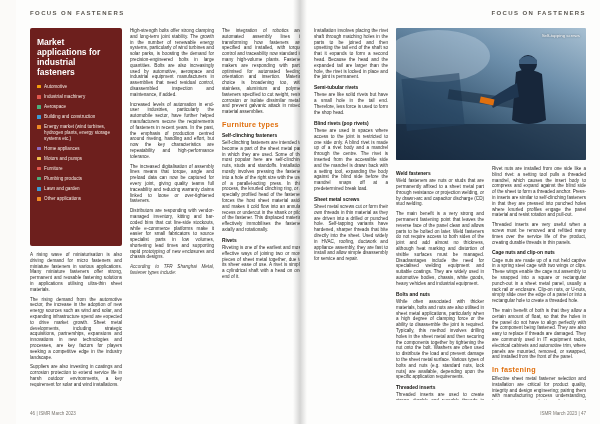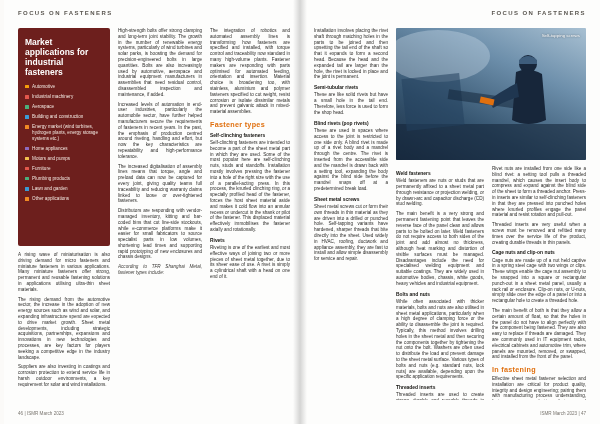--- a/index.html
+++ b/index.html
@@ -1,20 +1,20 @@
 <!DOCTYPE html>
 <html style="--accent: #e0700f;"><head>
 <meta charset="utf-8">
 <style>
   :root{ --accent:#e0700f; }
   *{box-sizing:border-box;}
   body{margin:0;background:#d9d6d2;font-family:"Liberation Sans",sans-serif;}
   .spread{position:relative;width:600px;height:424px;background:#fbfaf8;overflow:hidden;}
   .page{position:absolute;top:0;width:300px;height:424px;background:#fdfdfc;}
-  .page-left{left:4px;}
+  .page-left{left:16px;}
   .page-right{left:300px;}
   .gutter{position:absolute;left:293px;top:0;width:14px;height:424px;
     background:linear-gradient(90deg,rgba(0,0,0,0),rgba(0,0,0,.16) 50%,rgba(0,0,0,0));pointer-events:none;}
   .kicker{position:absolute;top:10px;font-size:6px;font-weight:bold;letter-spacing:1.4px;color:#5a5650;}
   .kicker.l{left:14px;}
   .kicker.r{right:14px;text-align:right;}
   .market-box{position:absolute;left:14px;top:28px;width:92px;height:218px;background:#6d1f1d;
     border-radius:2px;padding:9px 7px;color:#fff;overflow:hidden;}
   .market-title{font-size:8.5px;line-height:10px;font-weight:bold;margin:0 0 7px;color:#fff;}
   .sb-list{list-style:none;margin:0;padding:0;}
@@ -107,21 +107,21 @@
     <div class="col c-l2">
       <p>High-strength bolts offer strong clamping and long-term joint stability. The growth in the number of renewable energy systems, particularly of wind turbines and solar parks, is boosting the demand for precision-engineered bolts in large quantities. Bolts are also increasingly used by automotive, aerospace and industrial equipment manufacturers in assemblies that need residual control, disassembled inspection and maintenance, if added.</p>
       <p>Increased levels of automation in end-user industries, particularly the automobile sector, have further helped manufacturers secure the requirements of fasteners in recent years. In the past, the emphasis of production centred around riveting, handling and effort, but now the key characteristics are repeatability and high-performance tolerance.</p>
       <p>The increased digitalisation of assembly lines means that torque, angle and preload data can now be captured for every joint, giving quality teams full traceability and reducing warranty claims linked to loose or over-tightened fasteners.</p>
       <p>Distributors are responding with vendor-managed inventory, kitting and bar-coded bins that cut line-side stockouts, while e-commerce platforms make it easier for small fabricators to source specialist parts in low volumes, shortening lead times and supporting rapid prototyping of new enclosures and chassis designs.</p>
       <p class="lead-in">According to TFR Shanghai Metal, fastener types include:</p>
     </div>
 
     <div class="col c-l3">
       <p>The integration of robotics and automated assembly lines is transforming how fasteners are specified and installed, with torque control and traceability now standard in many high-volume plants. Fastener makers are responding with parts optimised for automated feeding, orientation and insertion. Material choice is broadening too, with stainless, aluminium and polymer fasteners specified to cut weight, resist corrosion or isolate dissimilar metals and prevent galvanic attack in mixed-material assemblies.</p>
-      <div class="section-head">Fastener types</div>
+      <div class="section-head">Furniture types</div>
       <div class="subhead">Self-clinching fasteners</div>
       <p>Self-clinching fasteners are intended to become a part of the sheet metal part in which they are used. Some of the most popular here are self-clinching nuts, studs and standoffs. Installation mostly involves pressing the fastener into a hole of the right size with the use of a parallel-acting press. In this process, the knurled clinching ring, or a specially profiled head of the fastener, forces the host sheet material aside and makes it cold flow into an annular recess or undercut in the shank or pilot of the fastener. This displaced material effectively immobilises the fastener axially and rotationally.</p>
       <div class="subhead">Rivets</div>
       <p>Riveting is one of the earliest and most effective ways of joining two or more pieces of sheet metal together, due to its sheer ease of use. A rivet is simply a cylindrical shaft with a head on one end of it.</p>
     </div>
 
     <div class="folio l">46 | ISMR March 2023</div>
   </div>
 
   <div class="page page-right">

